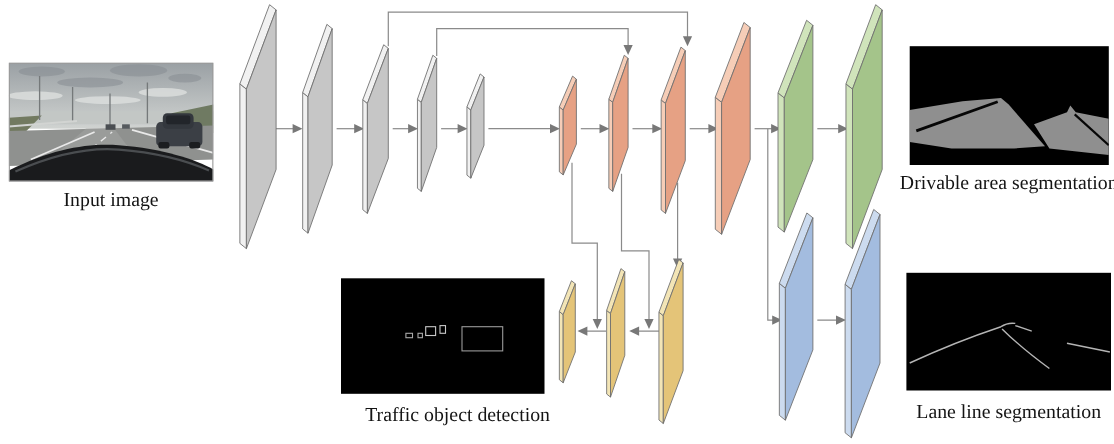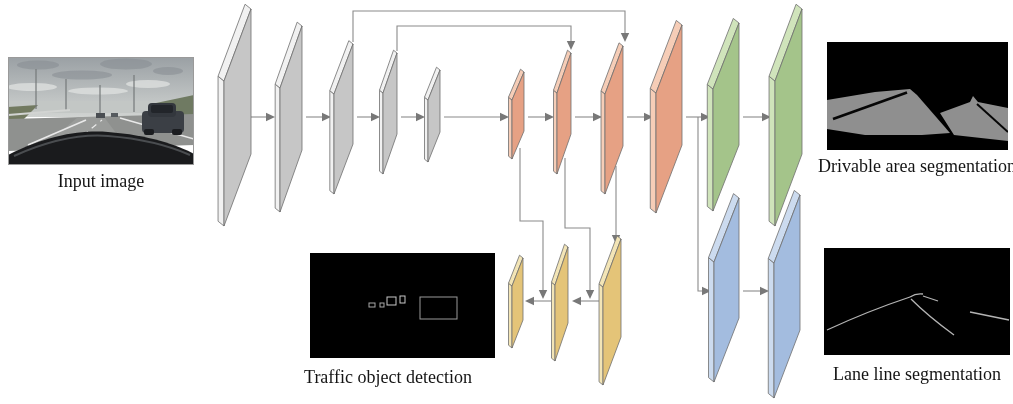--- a/index.html
+++ b/index.html
@@ -254,16 +254,16 @@
         <rect x="0" y="0" width="186" height="107" fill="#000000"></rect>
         <path d="M3,82 Q44,63 86,49" stroke="#b4b4b4" stroke-width="1.3" fill="none"></path>
         <path d="M86,49 Q92,45 99,46" stroke="#b4b4b4" stroke-width="1.3" fill="none"></path>
         <path d="M99,48 L114,53" stroke="#b4b4b4" stroke-width="1.3" fill="none"></path>
         <path d="M87,51 Q104,68 130,87" stroke="#b4b4b4" stroke-width="1.3" fill="none"></path>
         <path d="M146,64 L185,72" stroke="#b4b4b4" stroke-width="1.3" fill="none"></path>
       </g>
     </svg>
 
   <div class="lbl" style="left:5px;  top:171px; width:192px;text-align:center;">Input image</div>
-  <div class="lbl" style="left:288px;top:367px; width:200px;">Traffic object detection</div>
+  <div class="lbl" style="left:316px;top:367px; width:200px;">Traffic object detection</div>
   <div class="lbl" style="left:816px;top:156px; width:202px;">Drivable area segmentation</div>
   <div class="lbl" style="left:816px;top:364px; width:202px;">Lane line segmentation</div>
 </div>
 
 </body></html>

